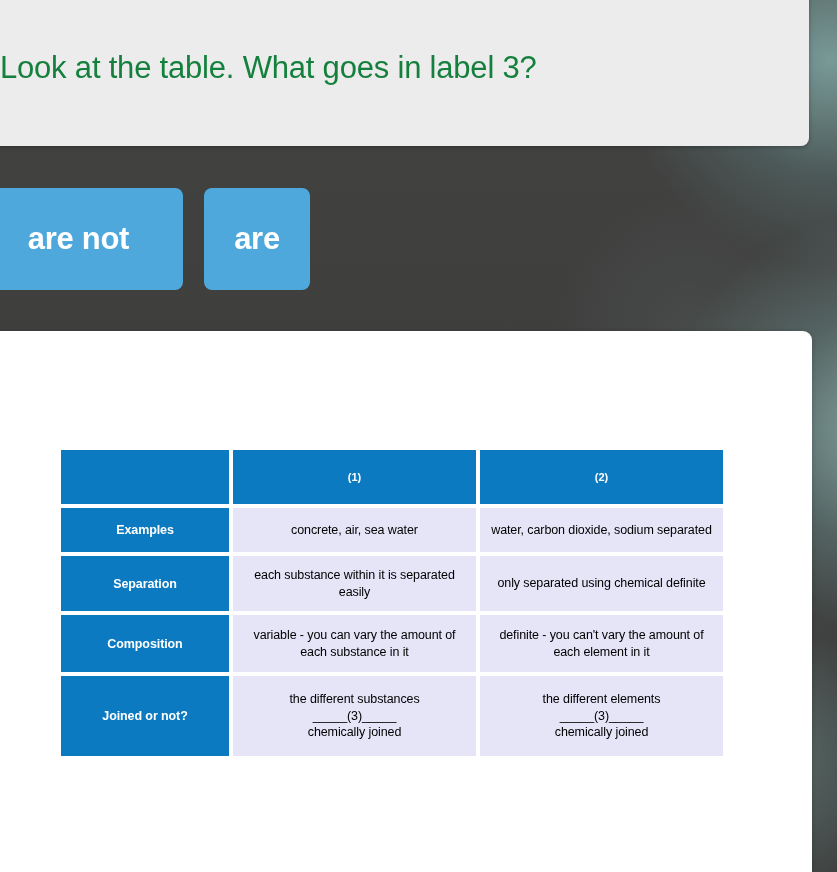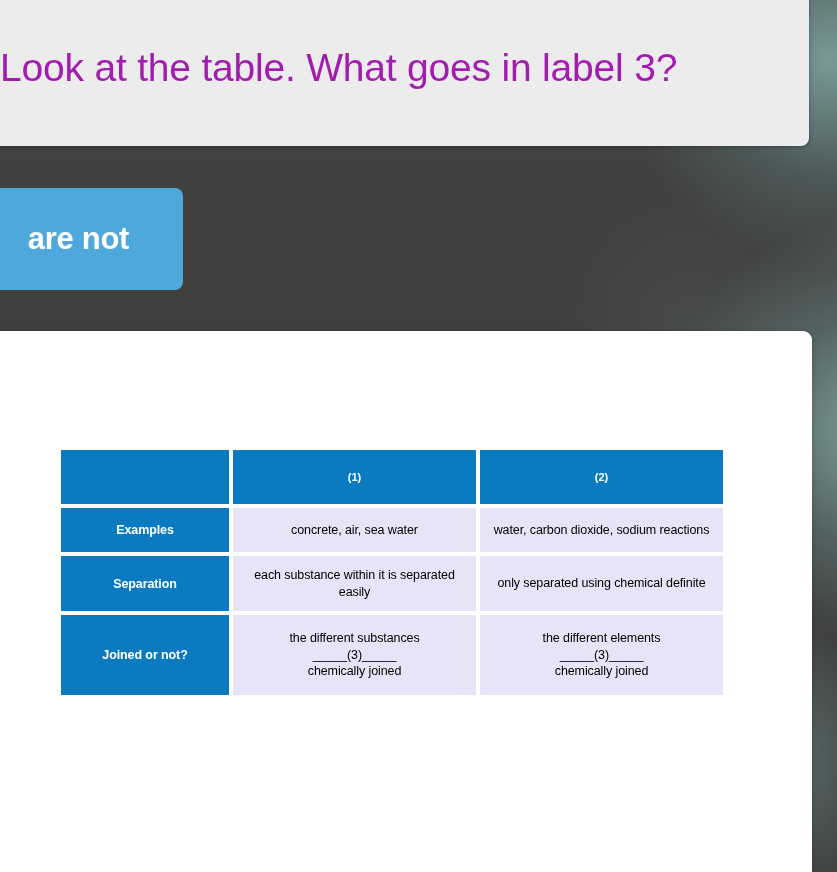--- a/index.html
+++ b/index.html
@@ -38,23 +38,23 @@
     background: #ececed;
     border-radius: 8px;
     box-shadow: 0 1px 4px rgba(0,0,0,0.30);
     display: flex;
     align-items: center;
     box-sizing: border-box;
     padding-left: 14px;
     z-index: 3;
   }
   #question-text {
-    font-size: 39px;
+    font-size: 31px;
     line-height: 1.25;
-    color: #a21caf;
+    color: #15803d;
     letter-spacing: -0.2px;
     font-weight: 400;
     white-space: nowrap;
   }
 
   
   #answer-options {
     position: absolute;
     left: -26px;
     top: 188px;
@@ -153,48 +153,54 @@
 <body>
 
 <div id="backdrop"></div>
 
 <div id="question-panel">
   <div id="question-text">Look at the table. What goes in label 3?</div>
 </div>
 
 <div id="answer-options">
   <button class="answer-button">are not</button>
+  <button class="answer-button">are</button>
 </div>
 
 <div id="content-card">
   <table id="table-figure">
     <colgroup>
       <col class="col-label">
       <col class="col-body">
       <col class="col-body">
     </colgroup>
     <tbody>
       <tr>
         <td class="hdr blank"></td>
         <td class="hdr">(1)</td>
         <td class="hdr">(2)</td>
       </tr>
 
       <tr class="r-examples">
         <td class="rowlabel">Examples</td>
         <td class="cell">concrete, air, sea water</td>
-        <td class="cell">water, carbon dioxide, sodium reactions</td>
+        <td class="cell">water, carbon dioxide, sodium separated</td>
       </tr>
 
       <tr class="r-separation">
         <td class="rowlabel">Separation</td>
         <td class="cell">each substance within it is separated easily</td>
         <td class="cell">only separated using chemical definite</td>
       </tr>
 
+      <tr class="r-composition">
+        <td class="rowlabel">Composition</td>
+        <td class="cell">variable - you can vary the amount of each substance in it</td>
+        <td class="cell">definite - you can't vary the amount of each element in it</td>
+      </tr>
 
       <tr class="r-joined">
         <td class="rowlabel">Joined or not?</td>
         <td class="cell">
           <div>the different substances</div>
           <div class="blank-line">_____(3)_____</div>
           <div>chemically joined</div>
         </td>
         <td class="cell">
           <div>the different elements</div>

